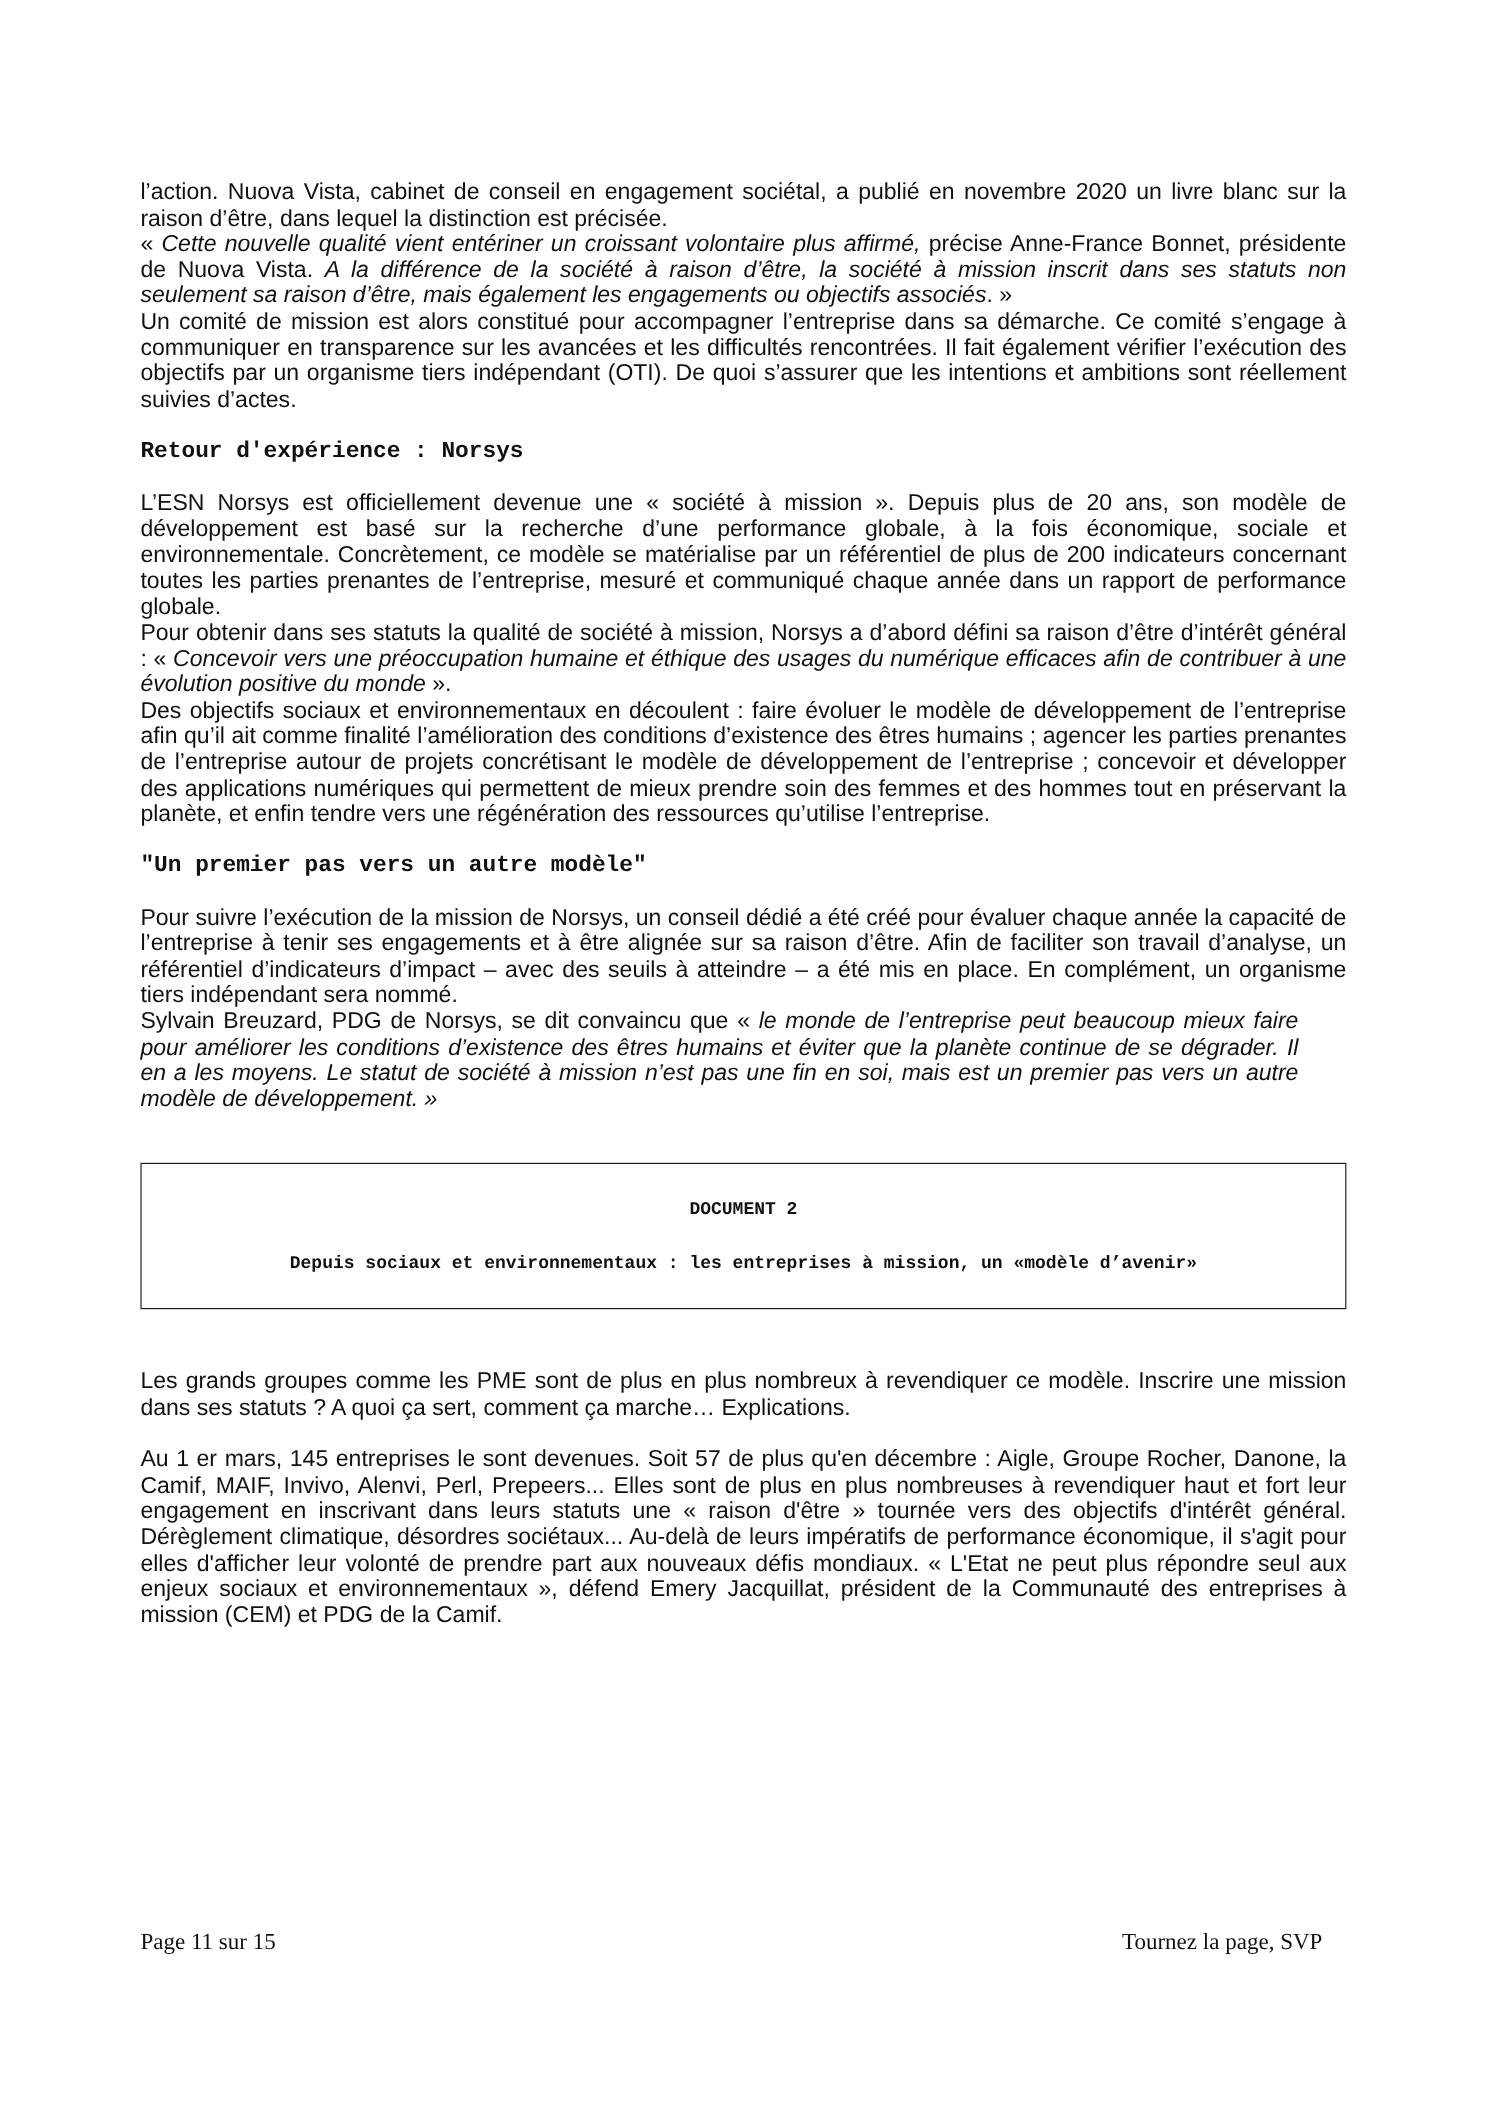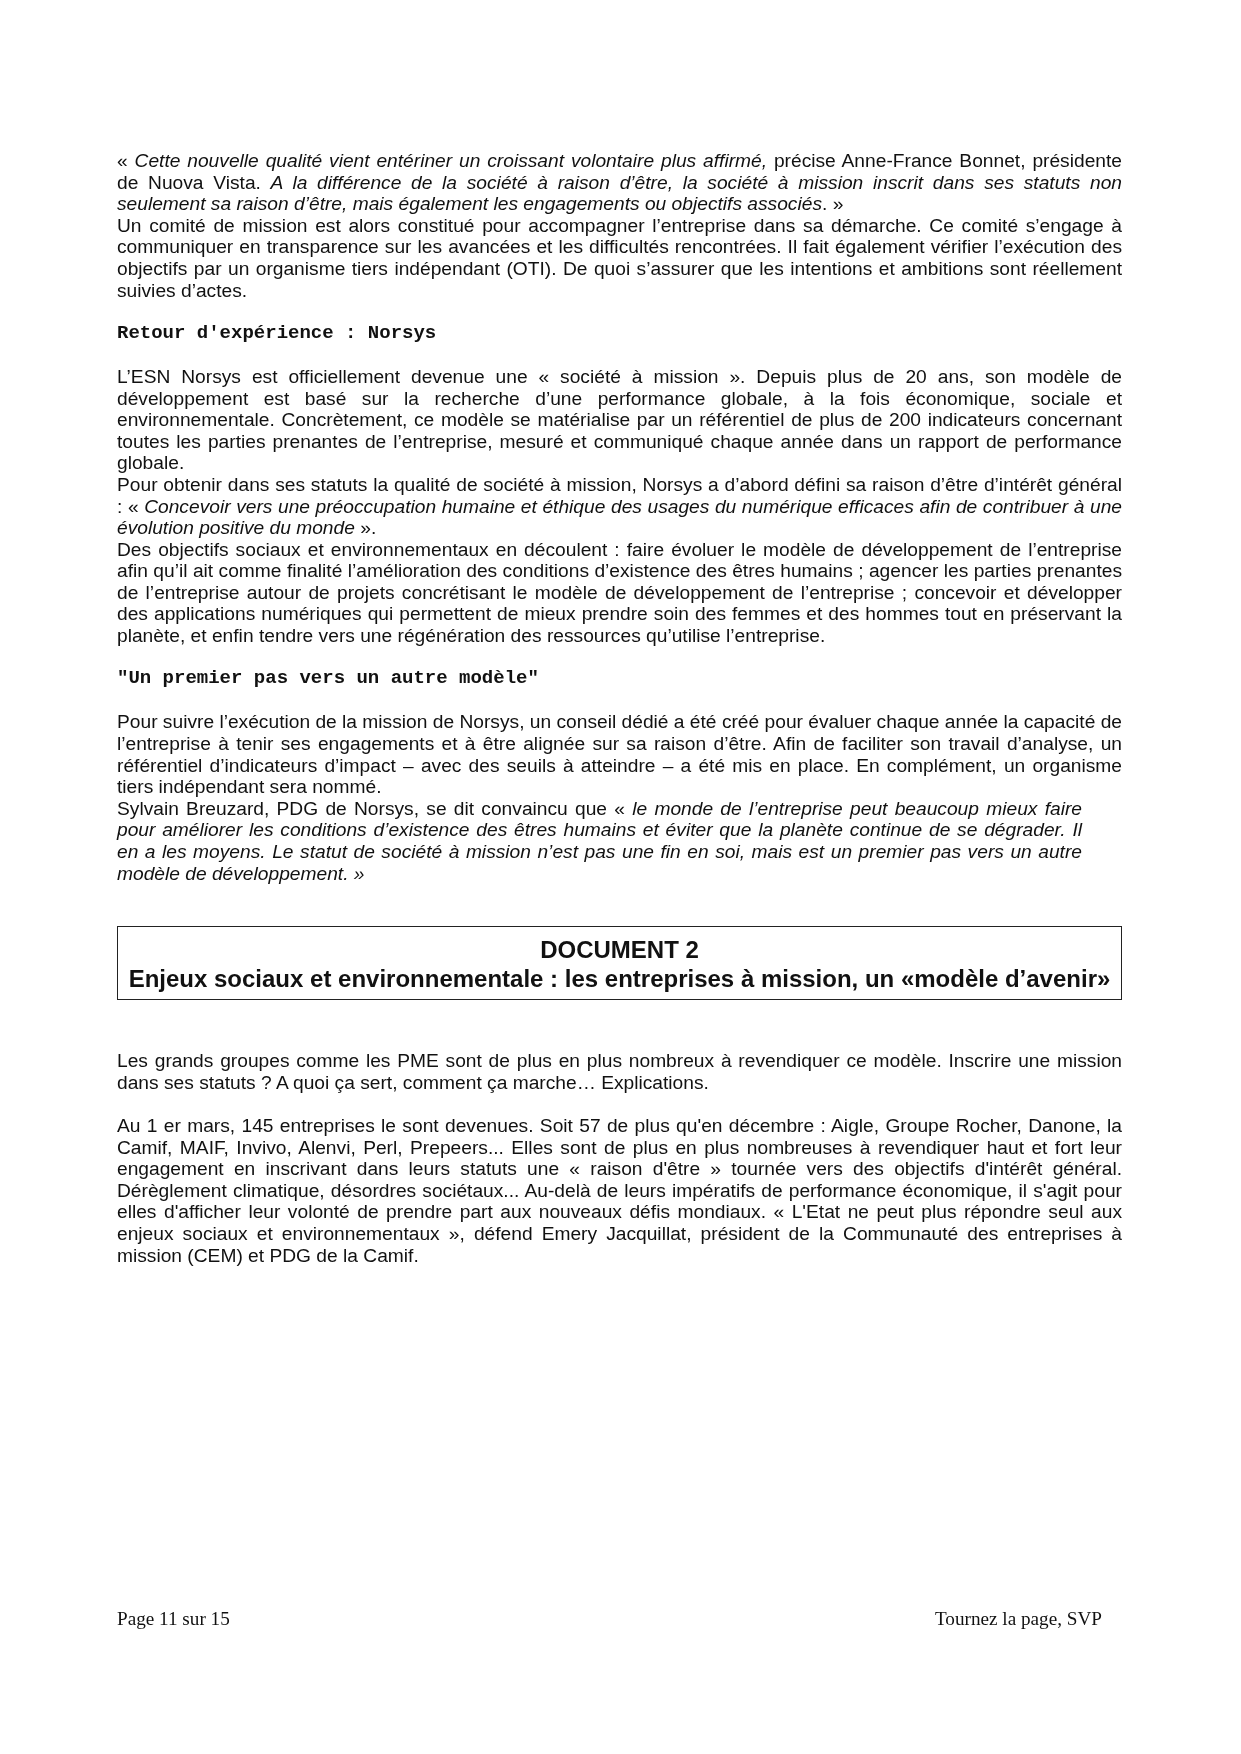--- a/index.html
+++ b/index.html
@@ -36,42 +36,44 @@
     .gap-box-top { height: 42px; }
     .doc-box {
       border: 1.5px solid #222;
       margin-left: 0;
       width: 1005px;
       box-sizing: border-box;
       padding: 8px 0 6px 0;
       text-align: center;
     }
     .doc-box .line {
-      font-size: 24px;
+      font-size: 15px;
       line-height: 29px;
-      margin: 0;
+      margin: 16px;
+      font-family: Liberation Mono, monospace;
     }
     .doc-box .bold { font-weight: bold; }
     .gap-box-bottom { height: 50px; }
     .footer {
       position: absolute;
       top: 1608px;
       left: 117px;
       width: 985px;
       font-family: "Liberation Serif", serif;
       font-size: 19.2px;
       display: flex;
       justify-content: space-between;
     }
   </style>
 </head>
 <body>
 
 <div class="page">
 
+  <p class="p last-left">l’action.  Nuova Vista, cabinet de conseil en engagement sociétal, a publié en novembre 2020 un livre blanc sur la raison d’être, dans lequel la distinction est précisée.</p>
   <p class="p last-left"><span>« </span><i>Cette nouvelle qualité vient entériner un croissant volontaire plus affirmé,</i><span> précise Anne-France Bonnet, présidente de Nuova Vista. </span><i>A la différence de la société à raison d’être, la société à mission inscrit dans ses statuts non seulement sa raison d’être, mais également les engagements ou objectifs associés</i><span>. »</span></p>
   <p class="p last-left">Un comité de mission est alors constitué pour accompagner l’entreprise dans sa démarche. Ce comité s’engage à communiquer en transparence sur les avancées et les difficultés rencontrées. Il fait également vérifier l’exécution des objectifs par un organisme tiers indépendant (OTI). De quoi s’assurer que les intentions et ambitions sont réellement suivies d’actes.</p>
 
   <div class="gap1"></div>
   <p class="heading">Retour d'expérience : Norsys</p>
   <div class="gap1"></div>
 
   <p class="p last-left">L’ESN Norsys est officiellement devenue une « société à mission ». Depuis plus de 20 ans, son modèle de développement est basé sur la recherche d’une performance globale, à la fois économique, sociale et environnementale. Concrètement, ce modèle se matérialise par un référentiel de plus de 200 indicateurs concernant toutes les parties prenantes de l’entreprise, mesuré et communiqué chaque année dans un rapport de performance globale.</p>
   <p class="p last-left"><span>Pour obtenir dans ses statuts la qualité de société à mission, Norsys a d’abord défini sa raison d’être d’intérêt général : « </span><i>Concevoir vers une préoccupation humaine et éthique des usages du numérique efficaces afin de contribuer à une évolution positive du monde</i><span> ».</span></p>
   <p class="p last-left">Des objectifs sociaux et environnementaux en découlent : faire évoluer le modèle de développement de l’entreprise afin qu’il ait comme finalité l’amélioration des conditions d’existence des êtres humains ; agencer les parties prenantes de l’entreprise autour de projets concrétisant le modèle de développement de l’entreprise ; concevoir et développer des applications numériques qui permettent de mieux prendre soin des femmes et des hommes tout en préservant la planète, et enfin tendre vers une régénération des ressources qu’utilise l’entreprise.</p>
@@ -79,21 +81,21 @@
   <div class="gap1"></div>
   <p class="heading">"Un premier pas vers un autre modèle"</p>
   <div class="gap1"></div>
 
   <p class="p last-left">Pour suivre l’exécution de la mission de Norsys, un conseil dédié a été créé pour évaluer chaque année la capacité de l’entreprise à tenir ses engagements et à être alignée sur sa raison d’être. Afin de faciliter son travail d’analyse, un référentiel d’indicateurs d’impact – avec des seuils à atteindre – a été mis en place. En complément, un organisme tiers indépendant sera nommé.</p>
   <p class="p last-left" style="padding-right:40px;"><span>Sylvain Breuzard, PDG de Norsys, se dit convaincu que « </span><i>le monde de l’entreprise peut beaucoup mieux faire pour améliorer les conditions d’existence des êtres humains et éviter que la planète continue de se dégrader. Il en a les moyens. Le statut de société à mission n’est pas une fin en soi, mais est un premier pas vers un autre modèle de développement. »</i></p>
 
   <div class="gap-box-top"></div>
   <div class="doc-box">
     <p class="line bold">DOCUMENT 2</p>
-    <p class="line bold">Enjeux sociaux et environnementale : les entreprises à mission, un «modèle d’avenir»</p>
+    <p class="line bold">Depuis sociaux et environnementaux : les entreprises à mission, un «modèle d’avenir»</p>
   </div>
   <div class="gap-box-bottom"></div>
 
   <p class="p last-left">Les grands groupes comme les PME sont de plus en plus nombreux à revendiquer ce modèle. Inscrire une mission dans ses statuts ? A quoi ça sert, comment ça marche… Explications.</p>
   <div class="gap1"></div>
   <p class="p last-left">Au 1 er mars, 145 entreprises le sont devenues. Soit 57 de plus qu'en décembre : Aigle, Groupe Rocher, Danone, la Camif, MAIF, Invivo, Alenvi, Perl, Prepeers... Elles sont de plus en plus nombreuses à revendiquer haut et fort leur engagement en inscrivant dans leurs statuts une « raison d'être » tournée vers des objectifs d'intérêt général. Dérèglement climatique, désordres sociétaux... Au-delà de leurs impératifs de performance économique, il s'agit pour elles d'afficher leur volonté de prendre part aux nouveaux défis mondiaux. « L'Etat ne peut plus répondre seul aux enjeux sociaux et environnementaux », défend Emery Jacquillat, président de la Communauté des entreprises à mission (CEM) et PDG de la Camif.</p>
 </div>
 
 <div class="footer">
   <span>Page 11 sur 15</span>

